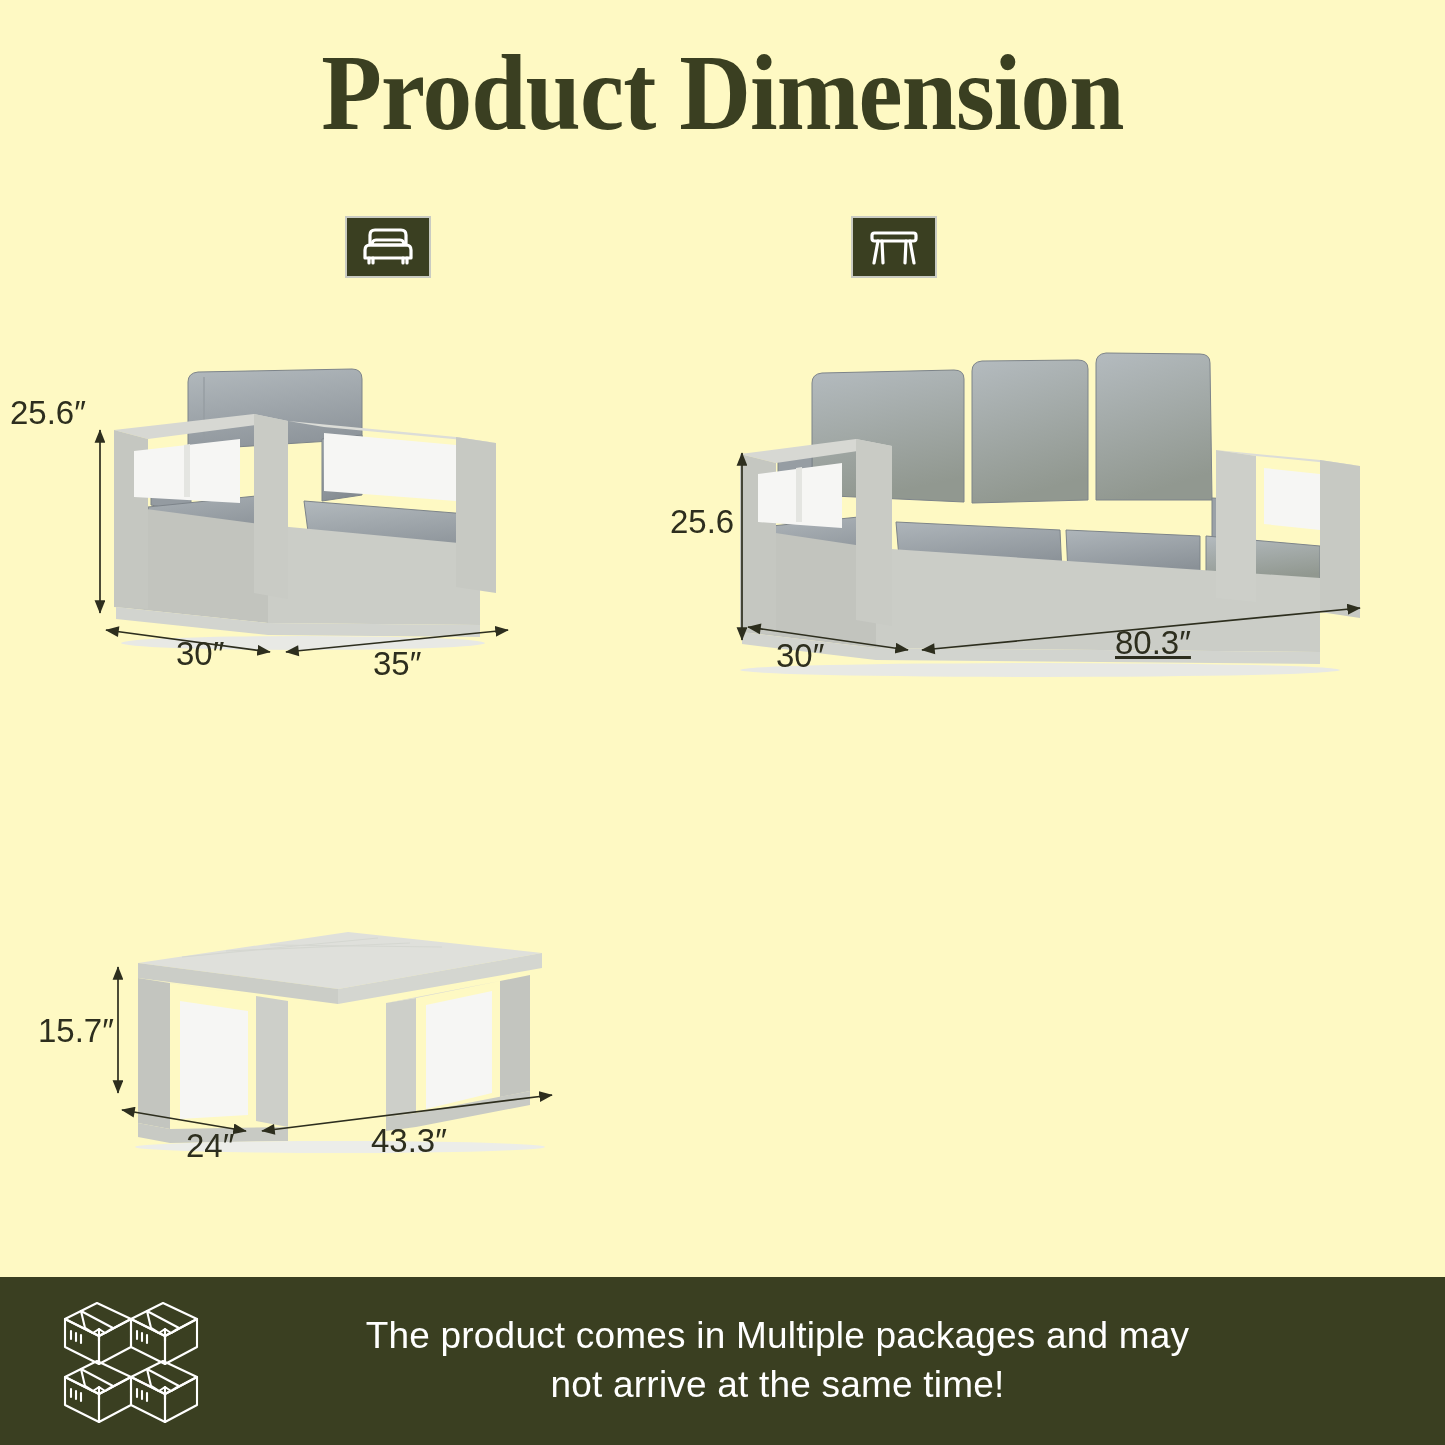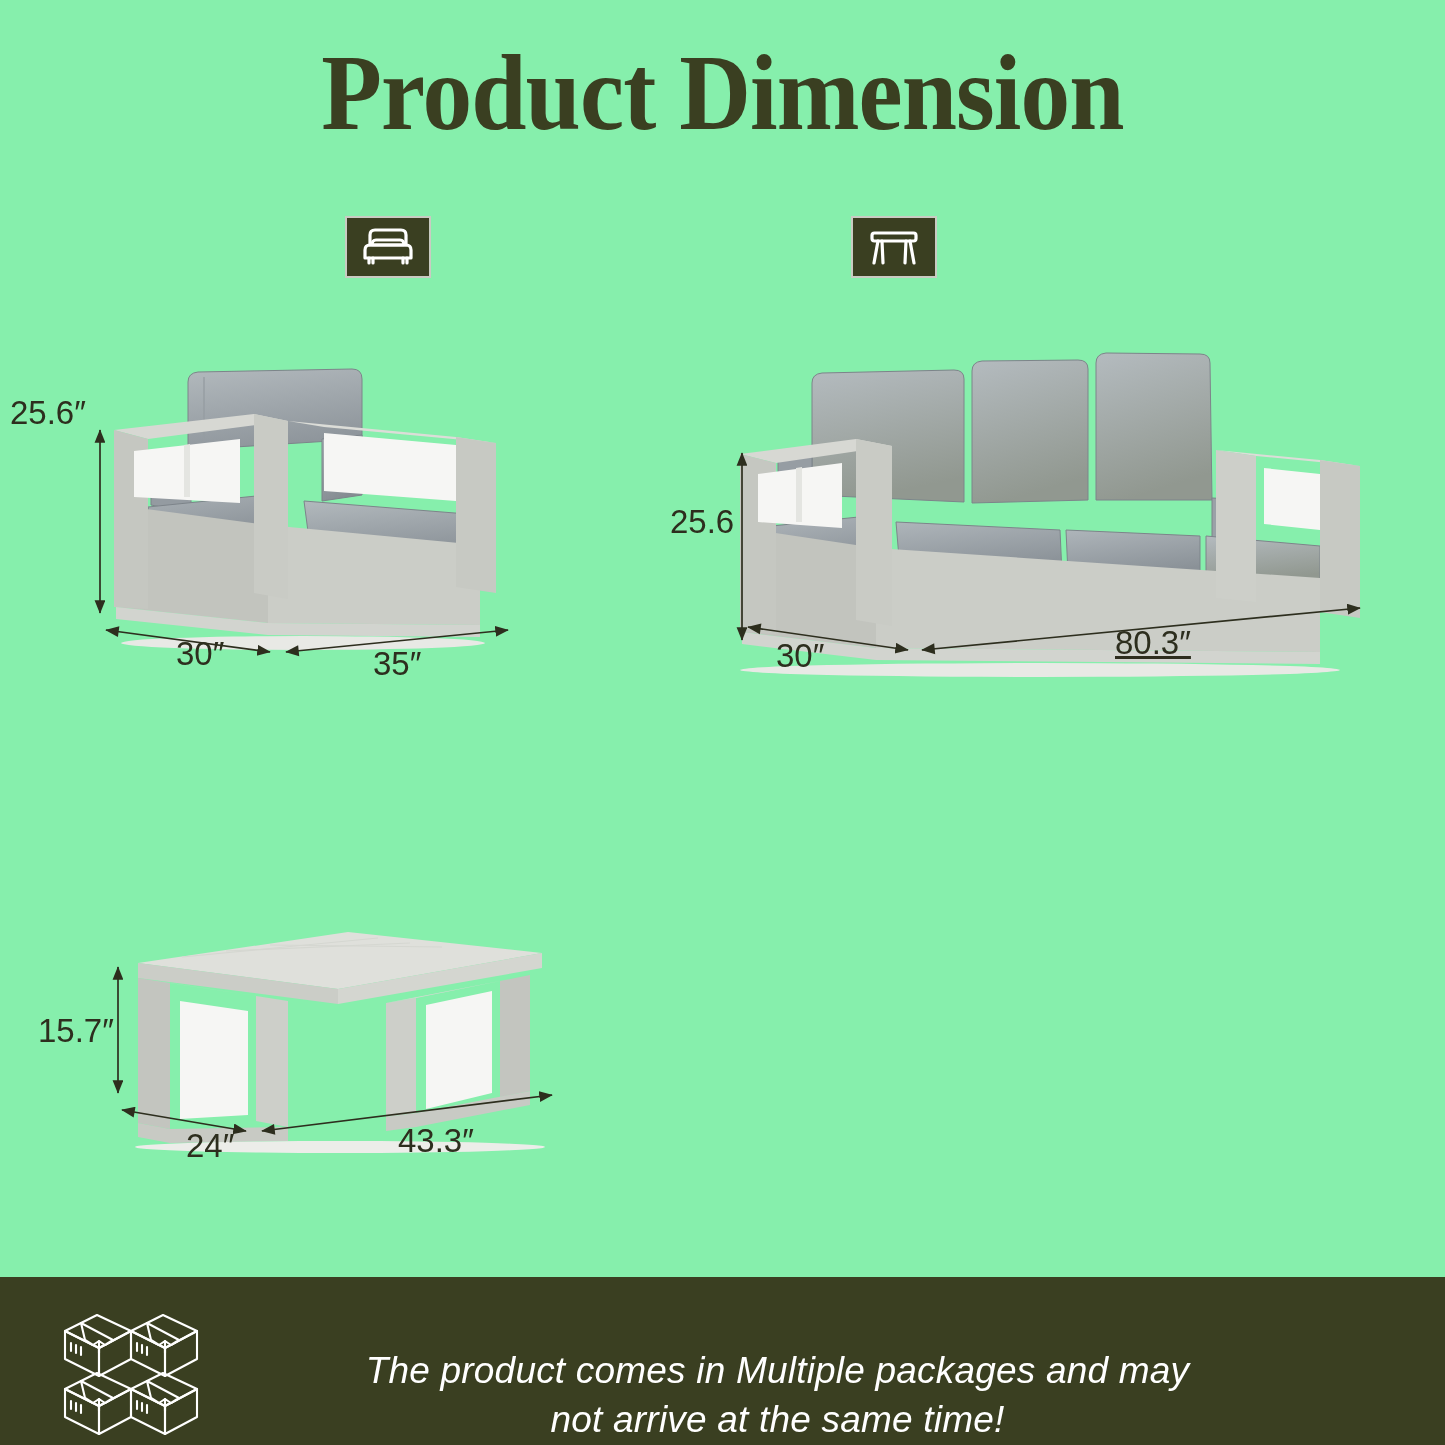--- a/index.html
+++ b/index.html
@@ -6,21 +6,21 @@
   * { margin:0; padding:0; box-sizing:border-box; }
   html,body{
     width:1445px; height:1445px;
     background:#f6f6f4;
     font-family:"Liberation Sans", sans-serif;
     overflow:hidden;
   }
   #page{
     position:relative;
     width:1445px; height:1445px;
-    background:#86efac;
+    background:#fef9c3;
   }
 
   
   #title{
     position:absolute;
     top:36px; left:0; width:1445px;
     text-align:center;
     font-family:"Liberation Serif", serif;
     font-weight:bold;
     font-size:108px;
@@ -65,22 +65,21 @@
     letter-spacing:0px;
   }
 
   
   #banner{
     position:absolute;
     left:0; bottom:0;
     width:1445px; height:168px;
     background:#3a3f21;
     display:flex;
-    align-items:flex-end;
-    font-style:italic;
+    align-items:center;
   }
   #banner-icon{
     margin-left:55px;
     flex:0 0 auto;
   }
   #banner-text{
     flex:1 1 auto;
     text-align:center;
     color:#ffffff;
     font-size:37px;
@@ -303,21 +302,21 @@
           <path d="M8,0 L0,3.2 L8,6.4 z" fill="#2d2e1e"></path>
         </marker>
       </defs>
       <line x1="28" y1="62" x2="28" y2="188" stroke="#2d2e1e" stroke-width="1.7" marker-start="url(#arrCs)" marker-end="url(#arrC)"></line>
       <line x1="32" y1="205" x2="156" y2="226" stroke="#2d2e1e" stroke-width="1.7" marker-start="url(#arrCs)" marker-end="url(#arrC)"></line>
       <line x1="172" y1="226" x2="462" y2="190" stroke="#2d2e1e" stroke-width="1.7" marker-start="url(#arrCs)" marker-end="url(#arrC)"></line>
     </svg>
 
     <div class="dimlabel" style="left:-52px; top:107px;">15.7″</div>
     <div class="dimlabel" style="left:68px; top:222px;margin-left:28px;">24″</div>
-    <div class="dimlabel" style="left:308px; top:217px;">43.3″</div>
+    <div class="dimlabel" style="left:281px; top:217px;">43.3″</div>
   </div>
 
   <div id="banner">
     <div id="banner-icon">
       <svg width="150" height="140" viewBox="0 0 150 140" fill="none" stroke="#ffffff" stroke-width="2.1" stroke-linejoin="round" stroke-linecap="round">
 
         <g>
           <path d="M10 30 L42 14 L76 30 L44 47 Z"></path>
           <path d="M10 30 L10 58 L44 75 L44 47 Z"></path>
           <path d="M76 30 L76 58 L44 75 L44 47 Z"></path>

